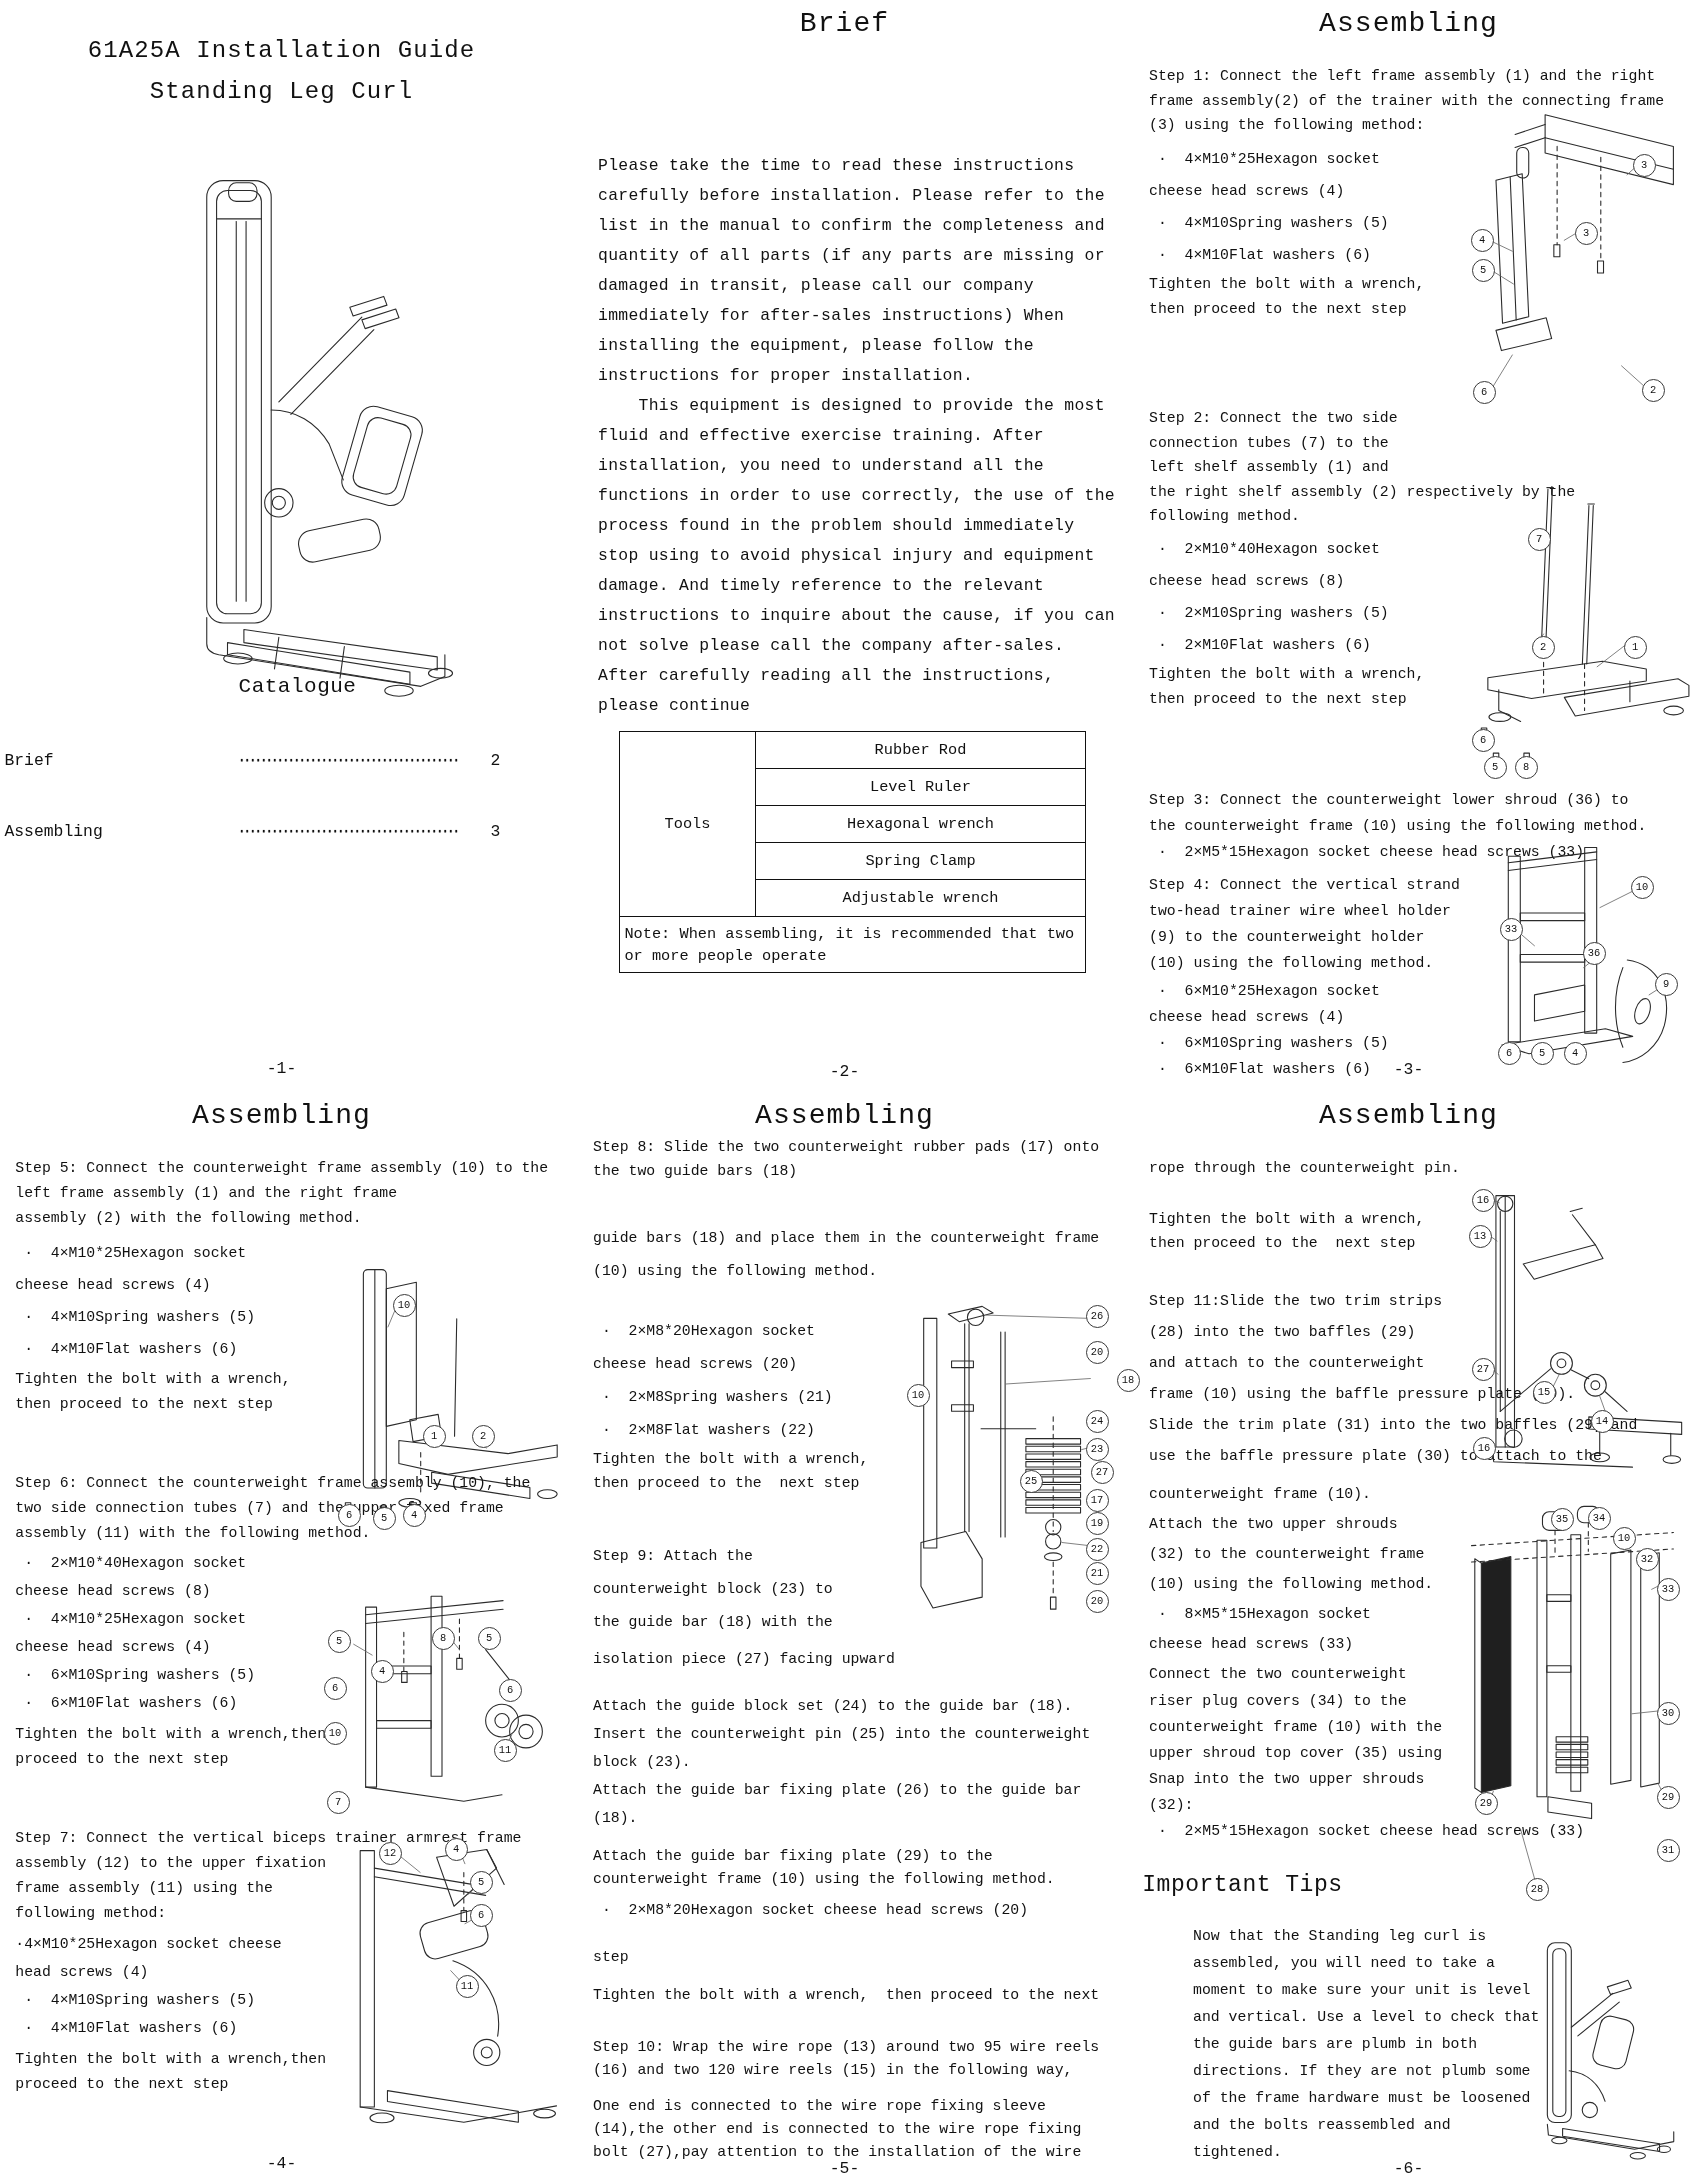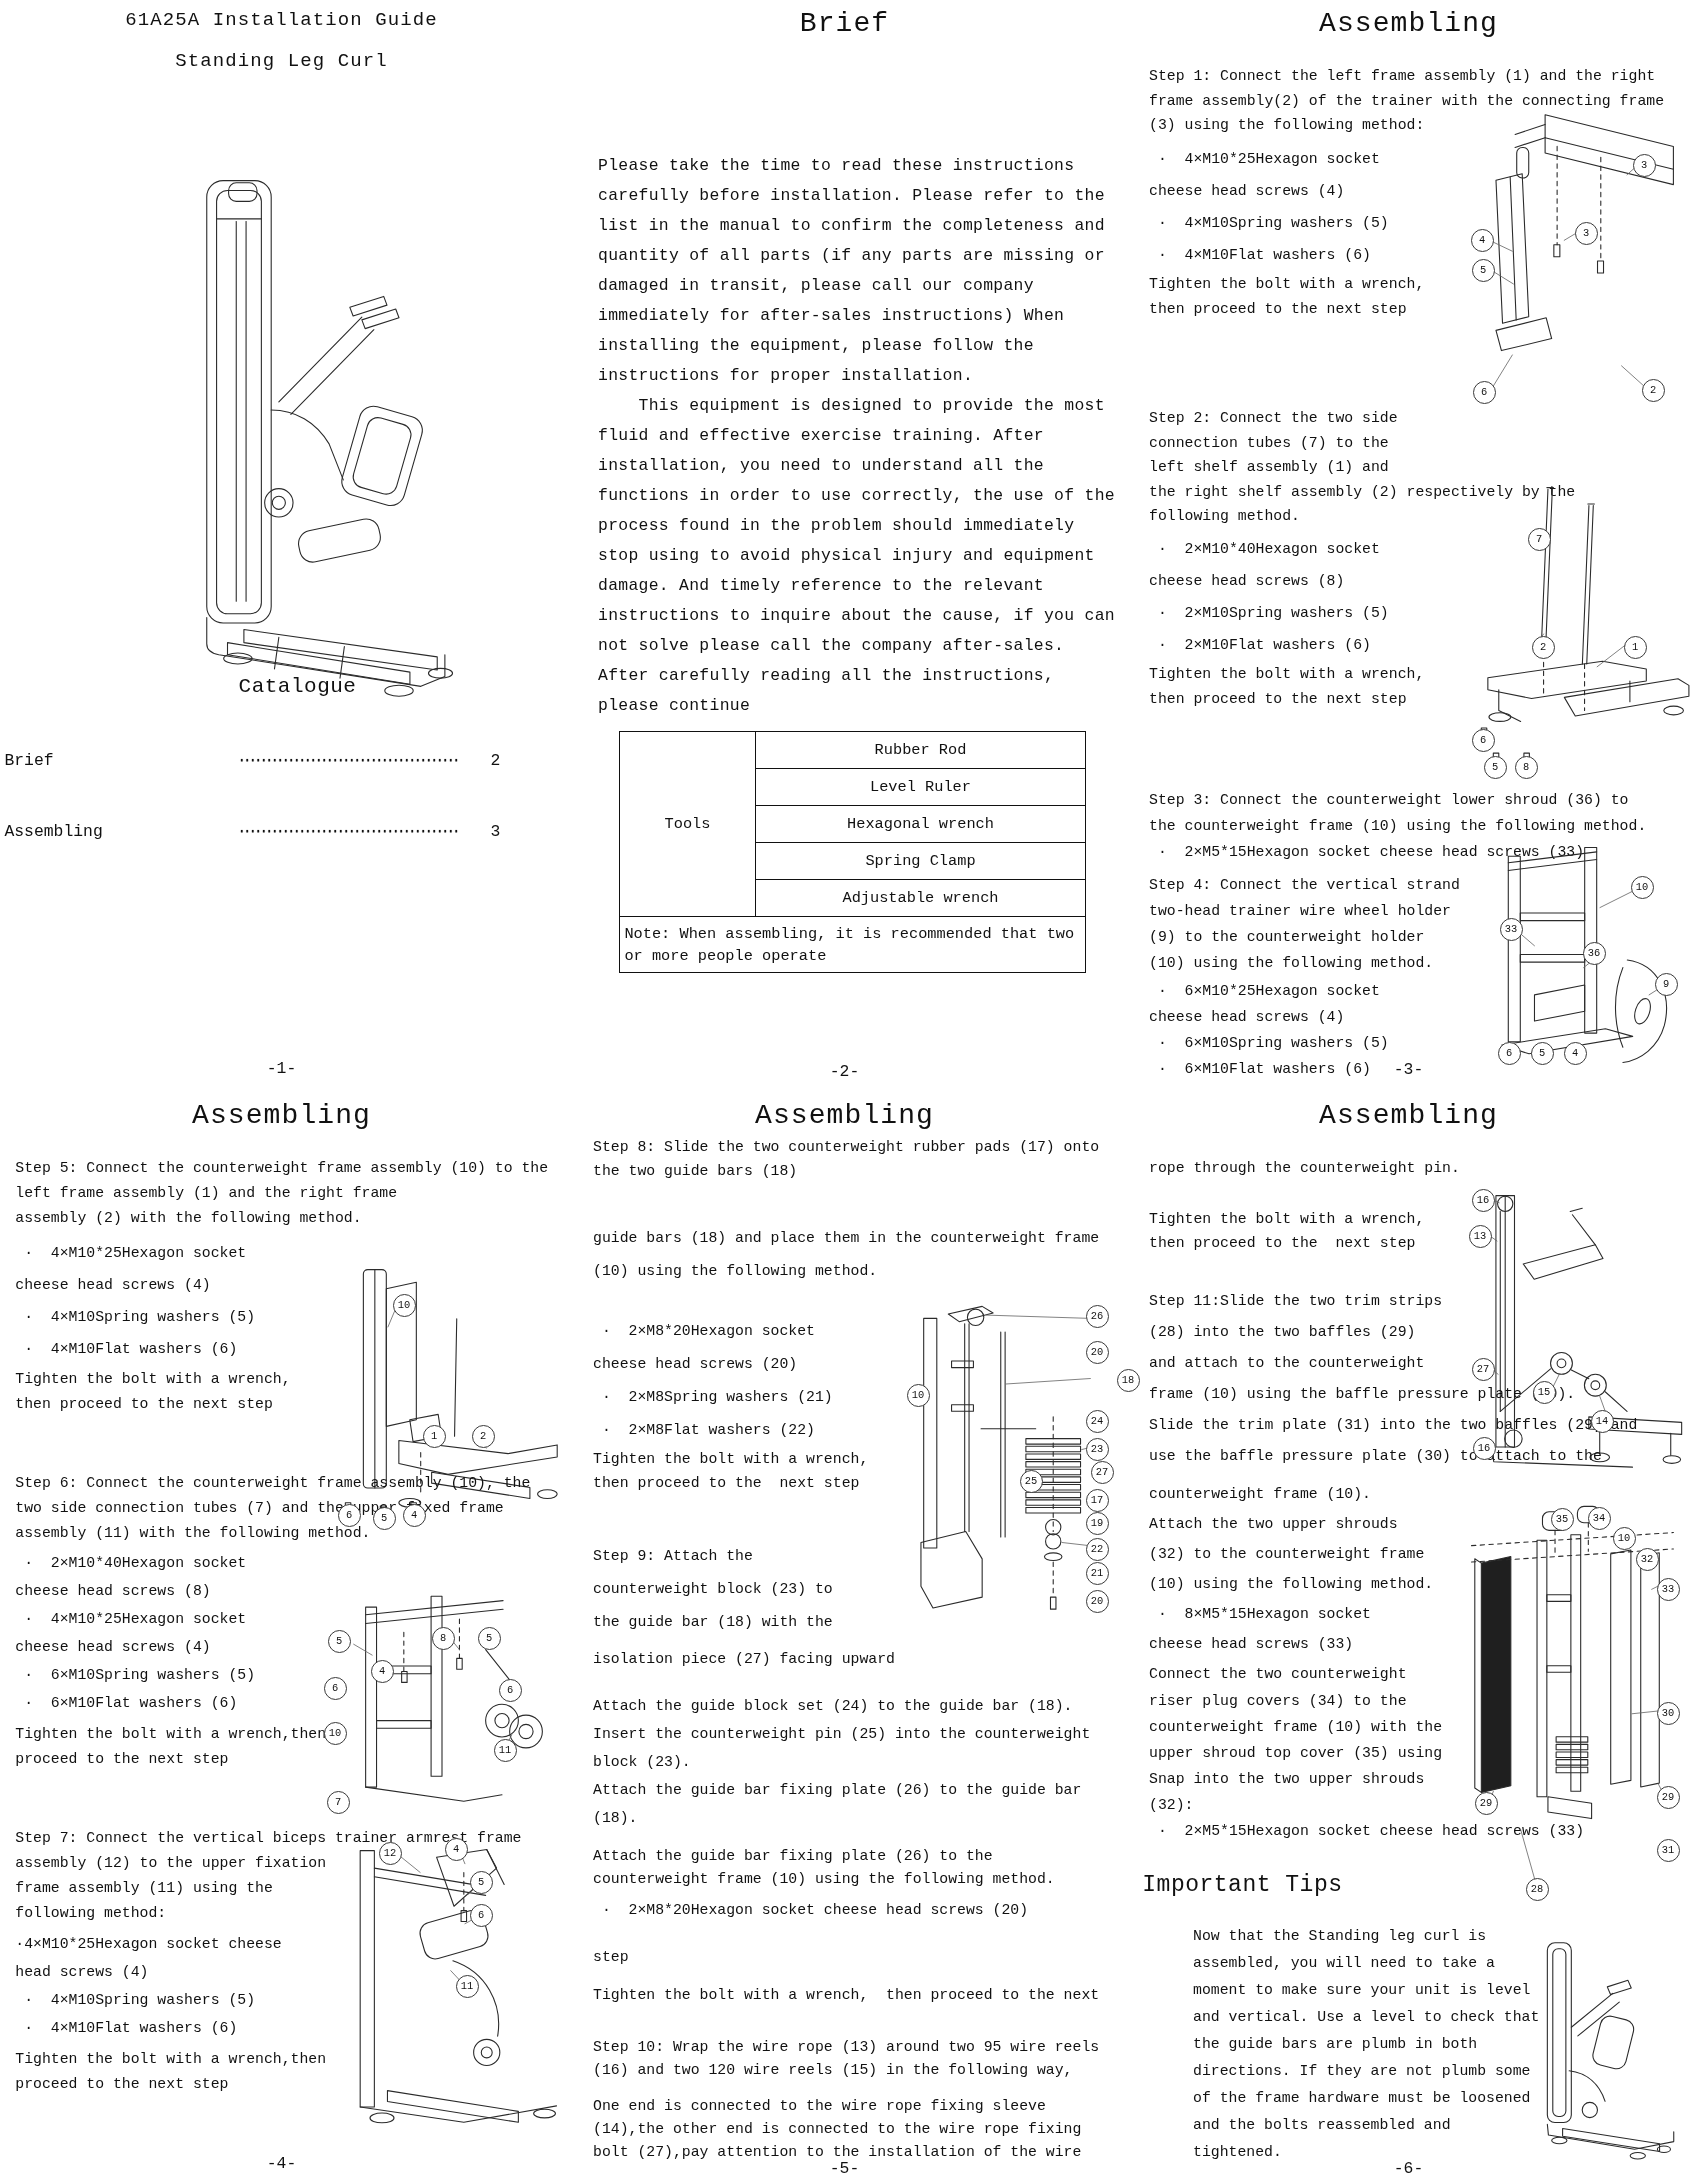--- a/index.html
+++ b/index.html
@@ -1,20 +1,20 @@
 <!DOCTYPE html>
 <html style="font-size:8.7px"><head>
 <meta charset="utf-8">
 <style>
   html,body{margin:0;padding:0;background:#fff;}
   body{width:1691px;height:2183px;position:relative;font-family:"Liberation Mono",monospace;color:#111;}
   .sheet{position:absolute;width:563px;height:1091px;background:#fff;}
   .ctr{position:absolute;left:0;right:0;text-align:center;white-space:pre;}
   .t52{font-size:28px;letter-spacing:1.1px;}
-  .t44{font-size:19px;letter-spacing:1.1px;}
+  .t44{font-size:24px;letter-spacing:1.1px;margin-top:28px;}
   .t40{font-size:22px;letter-spacing:0.5px;}
   .t38{font-size:21px;letter-spacing:0.5px;margin-left:32px;}
   .t30{font-size:16.4px;}
   .blk{position:absolute;white-space:pre;font-size:14.8px;}
   .ln{white-space:pre;}
   .p2t{font-size:16.4px;letter-spacing:0.3px;line-height:30px;}
   .toc-row{position:absolute;display:flex;align-items:center;width:536px;font-size:16.4px;}
   .toc-label{width:235px;}
   .toc-dots{width:219px;height:4.4px;background-image:radial-gradient(circle,#111 1.1px,transparent 1.4px);background-size:5.5px 4.4px;background-repeat:repeat-x;background-position:left center;}
   .toc-page{margin-left:32px;}
@@ -379,21 +379,21 @@
   <div class="co" style="left:467px;top:388px">25</div>
   <div class="co" style="left:533px;top:407px">17</div>
   <div class="co" style="left:533px;top:430px">19</div>
   <div class="co" style="left:533px;top:456px">22</div>
   <div class="co" style="left:533px;top:480px">21</div>
   <div class="co" style="left:533px;top:508px">20</div>
 
   <div class="blk" style="left:30px;top:448px;line-height:33px"><div class="ln">Step 9: Attach the</div><div class="ln">counterweight block (23) to</div><div class="ln">the guide bar (18) with the</div></div>
   <div class="blk" style="left:30px;top:559px"><div class="ln">isolation piece (27) facing upward</div></div>
   <div class="blk" style="left:30px;top:600px;line-height:28px"><div class="ln">Attach the guide block set (24) to the guide bar (18).</div><div class="ln">Insert the counterweight pin (25) into the counterweight</div><div class="ln">block (23).</div><div class="ln">Attach the guide bar fixing plate (26) to the guide bar</div><div class="ln">(18).</div></div>
-  <div class="blk" style="left:30px;top:753px;line-height:23px"><div class="ln">Attach the guide bar fixing plate (26) to the</div><div class="ln">counterweight frame (10) using the following method.</div></div>
+  <div class="blk" style="left:30px;top:753px;line-height:23px"><div class="ln">Attach the guide bar fixing plate (29) to the</div><div class="ln">counterweight frame (10) using the following method.</div></div>
   <div class="blk" style="left:30px;top:810px"><div class="ln"> ·  2×M8*20Hexagon socket cheese head screws (20)</div></div>
   <div class="blk" style="left:30px;top:846px;line-height:38px"><div class="ln">step</div><div class="ln">Tighten the bolt with a wrench,  then proceed to the next</div></div>
   <div class="blk" style="left:30px;top:944px;line-height:23px"><div class="ln">Step 10: Wrap the wire rope (13) around two 95 wire reels</div><div class="ln">(16) and two 120 wire reels (15) in the following way,</div></div>
   <div class="blk" style="left:30px;top:1003px;line-height:23px"><div class="ln">One end is connected to the wire rope fixing sleeve</div><div class="ln">(14),the other end is connected to the wire rope fixing</div><div class="ln">bolt (27),pay attention to the installation of the wire</div></div>
   <div class="ctr t30" style="top:1067px">-5-</div>
 </div>
 
 <div class="sheet" style="left:1127px;top:1092px">
   <div class="ctr t52" style="top:7.7px">Assembling</div>
   <div class="blk" style="left:22px;top:68px"><div class="ln">rope through the counterweight pin.</div></div>

